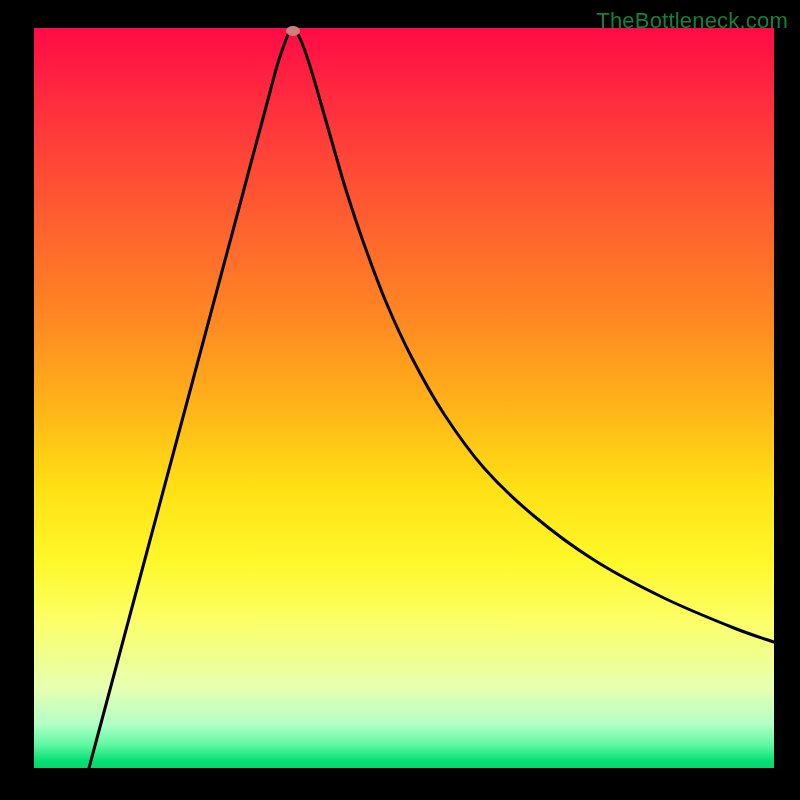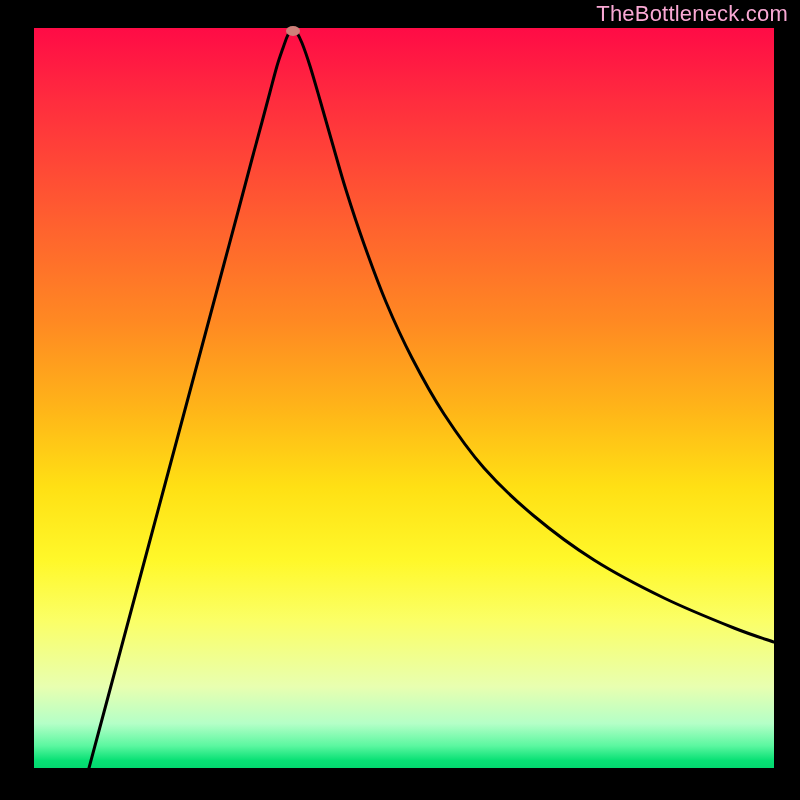--- a/index.html
+++ b/index.html
@@ -36,23 +36,23 @@
       #fbff66 80%,
       #e8ffb0 89%,
       #b4ffc7 94%,
       #5bf7a0 97%,
       #07e074 99%,
       #03d86f 100%
     );
   }
   .watermark {
     position: absolute;
-    top: 1px;
+    top: 8px;
     right: 12px;
-    color: #f9a8d4;
+    color: #15803d;
     font-size: 22px;
     letter-spacing: 0.2px;
     user-select: none;
   }
   svg.curve {
     position: absolute;
     left: 0;
     top: 0;
     width: 740px;
     height: 740px;

